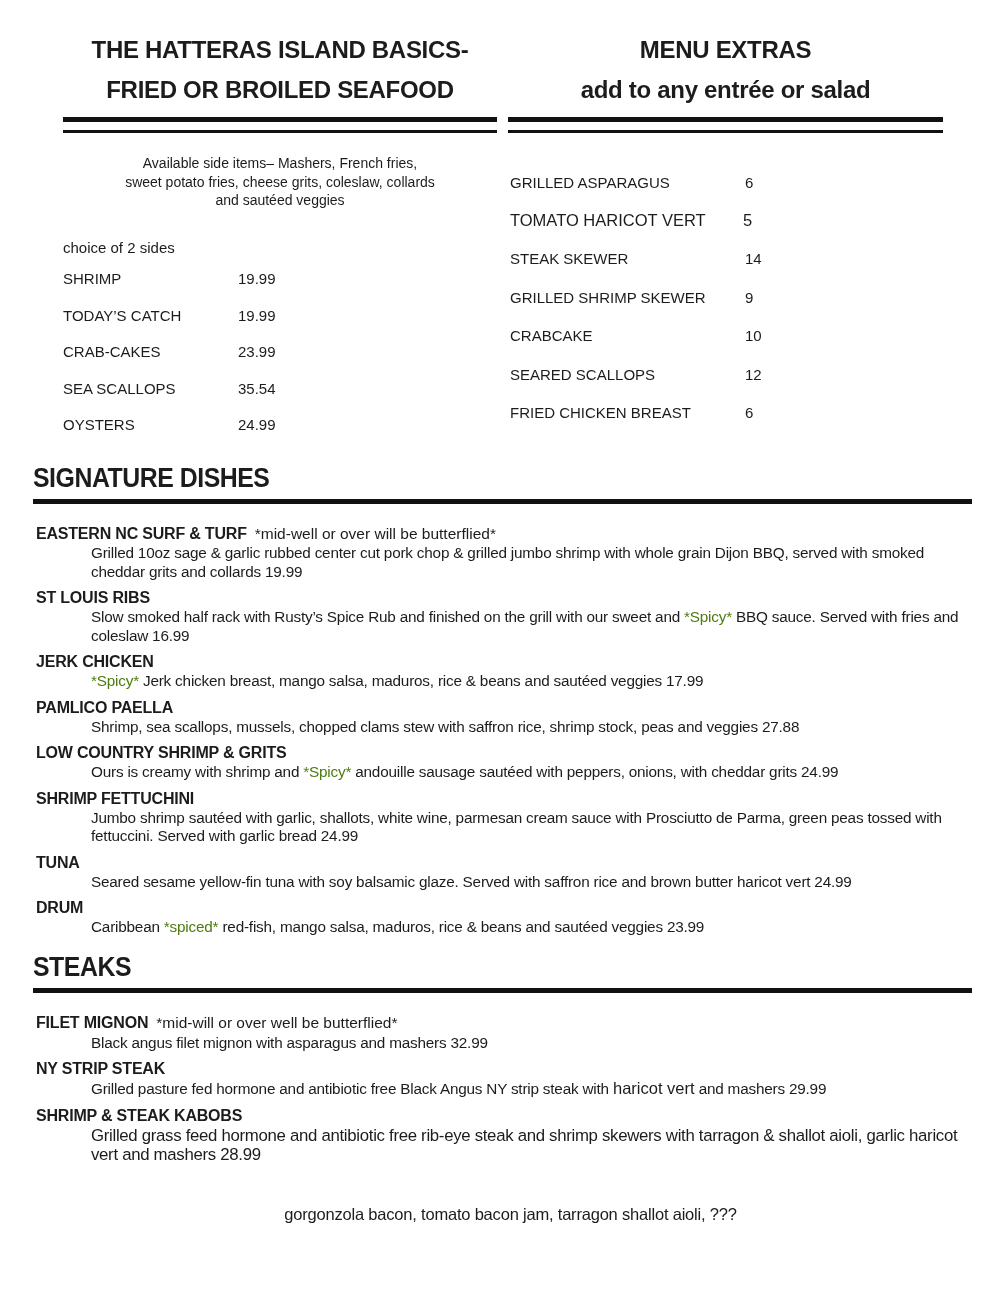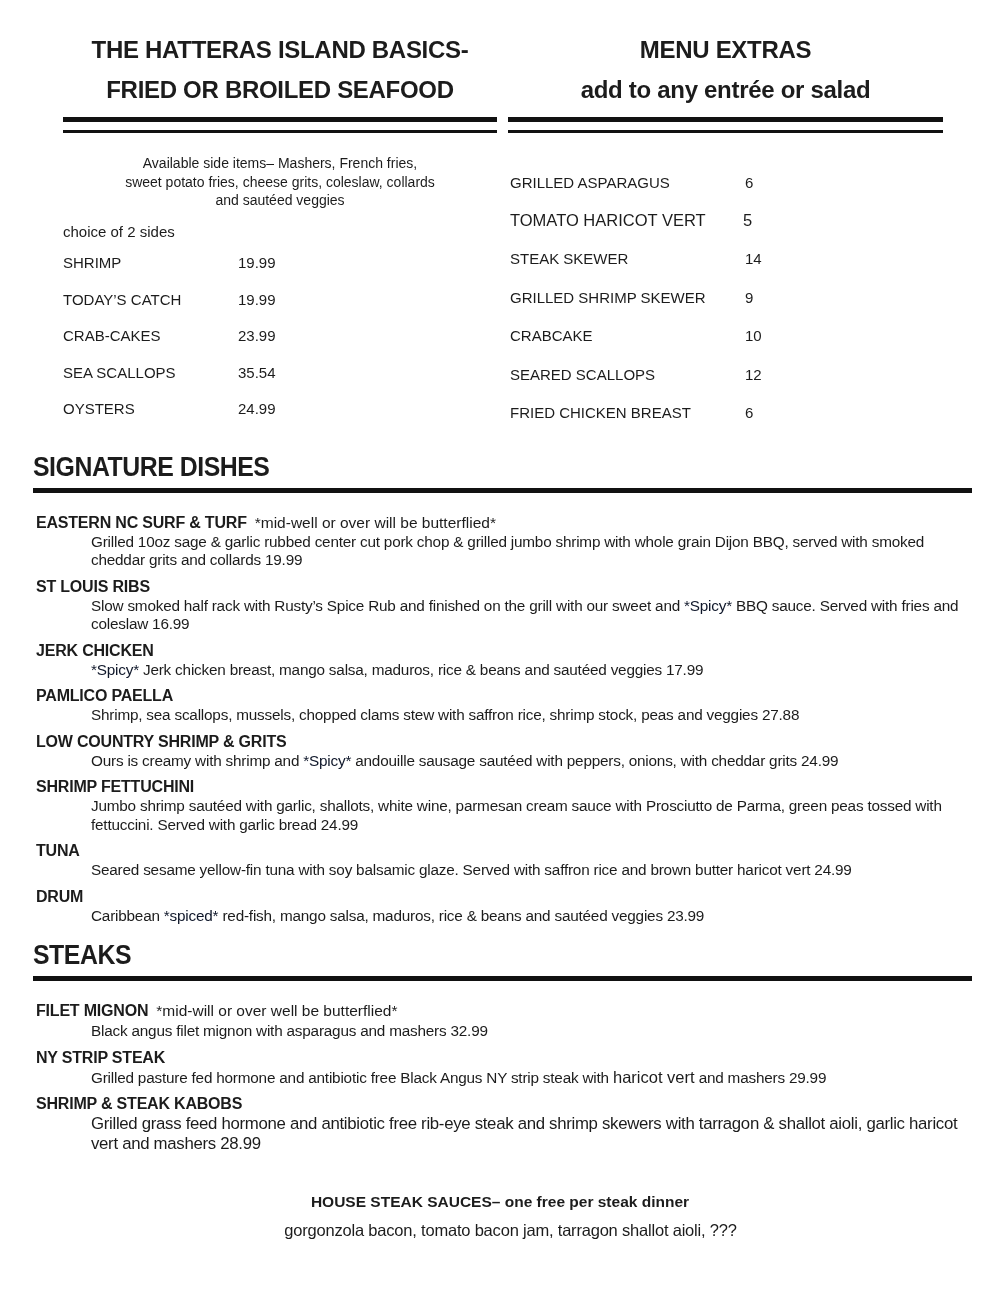--- a/index.html
+++ b/index.html
@@ -34,21 +34,21 @@
   .double-rule .rule-a { height: 5px; background: #111; }
   .double-rule .rule-b { height: 3px; background: #111; margin-top: 8px; }
 
   .side-note {
     margin-top: 21px;
     text-align: center;
     font-size: 14px;
     line-height: 18.5px;
   }
   .choice-note {
-    margin-top: 13px;
+    margin-top: 29px;
     font-size: 15px;
   }
 
   .basic-rows { margin-top: 5px; }
   .basic-row {
     display: flex;
     align-items: center;
     height: 36.5px;
     font-size: 15px;
   }
@@ -87,21 +87,21 @@
   }
   .dish-name { font-weight: bold; letter-spacing: -0.2px; }
   .dish-note { font-weight: normal; font-size: 15.5px; margin-left: 8px; }
   .dish-desc {
     margin-left: 58px;
     max-width: 890px;
     font-size: 15.3px;
     line-height: 18.5px;
     letter-spacing: -0.2px;
   }
-  .dish-desc .red { color: #0f172a; text-align: center; }
+  .dish-desc .red { color: #4d7c0f; text-align: center; }
   .dish-desc .alt { font-size: 16.5px; letter-spacing: 0; }
   .dish-desc.wide { font-size: 16.8px; line-height: 19.5px; letter-spacing: -0.3px; max-width: 930px; }
 
   .sig-section   { margin-top: 20px; }
   .steak-section { margin-top: 15px; }
 
   
   .footer { margin-top: 40px; text-align: center; }
   .footer-line1 { font-weight: bold; font-size: 15.5px; }
   .footer-line2 { font-weight: normal; font-size: 16.5px; margin-top: 10px; letter-spacing: -0.2px; padding-left: 21px; }
@@ -308,15 +308,14 @@
       <span class="dish-name">SHRIMP &amp; STEAK KABOBS</span><span class="dish-note"></span>
     </div>
     <div class="dish-desc wide">
       <span>Grilled grass feed hormone and antibiotic free rib-eye steak and shrimp skewers with tarragon &amp; shallot aioli, garlic haricot vert and mashers   28.99</span><span class="alt"></span><span></span>
     </div>
   </div>
 </div>
 </div>
 
 <div class="footer">
-  <div class="footer-line1">HOUSE STEAK SAUCES– one free per steak dinner</div>
   <div class="footer-line2">gorgonzola bacon, tomato bacon jam, tarragon shallot aioli, ???</div>
 </div>
 
 </body></html>

